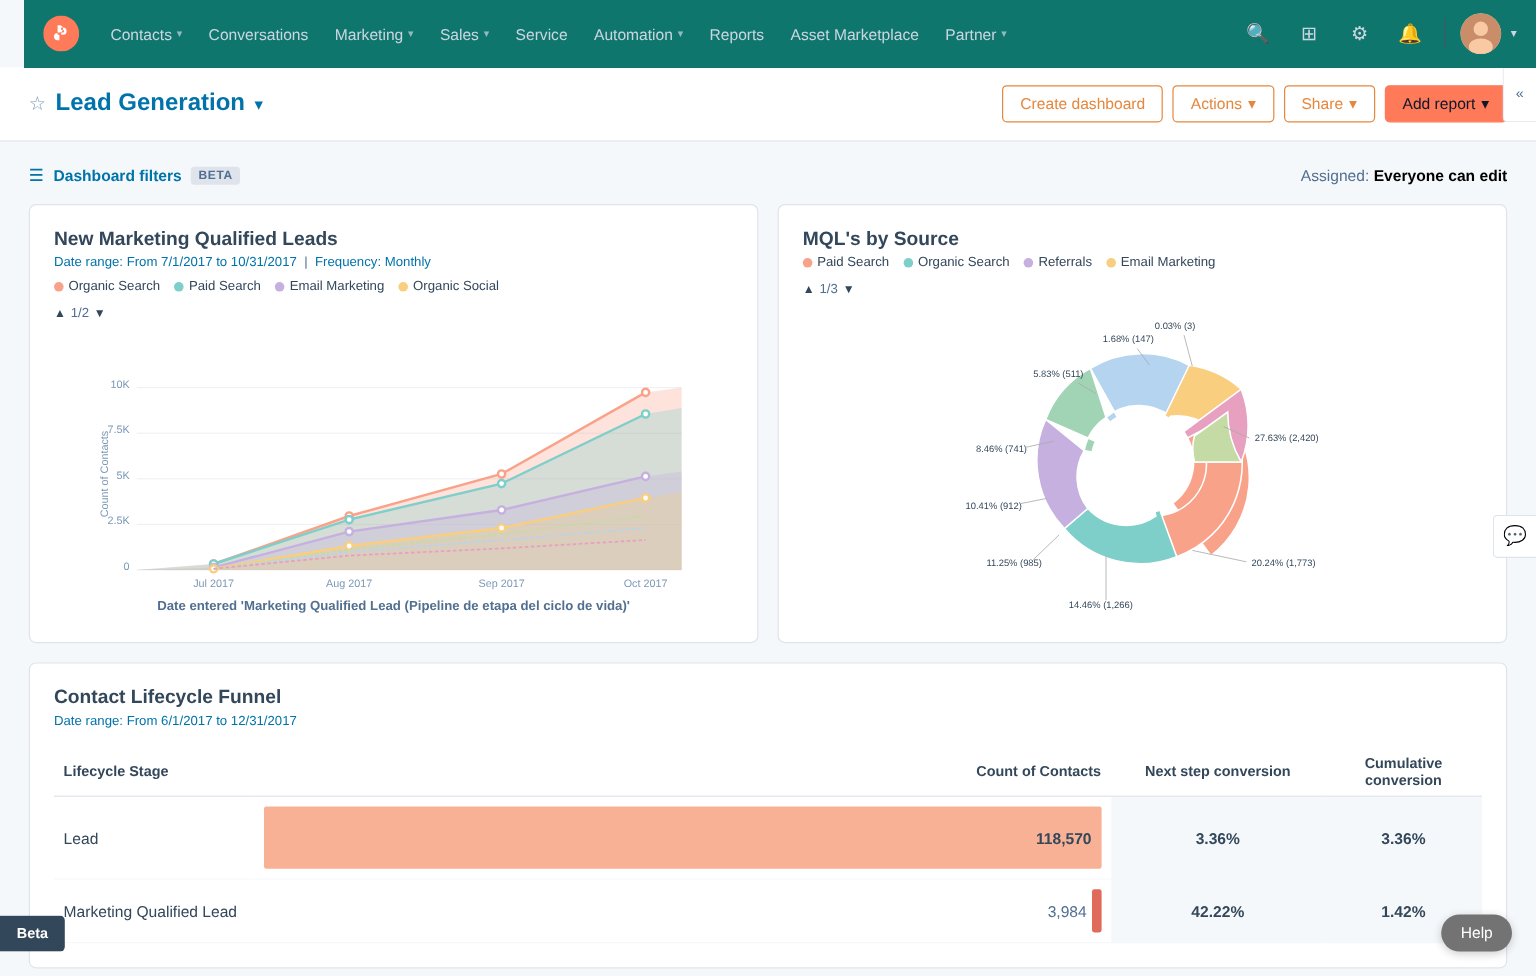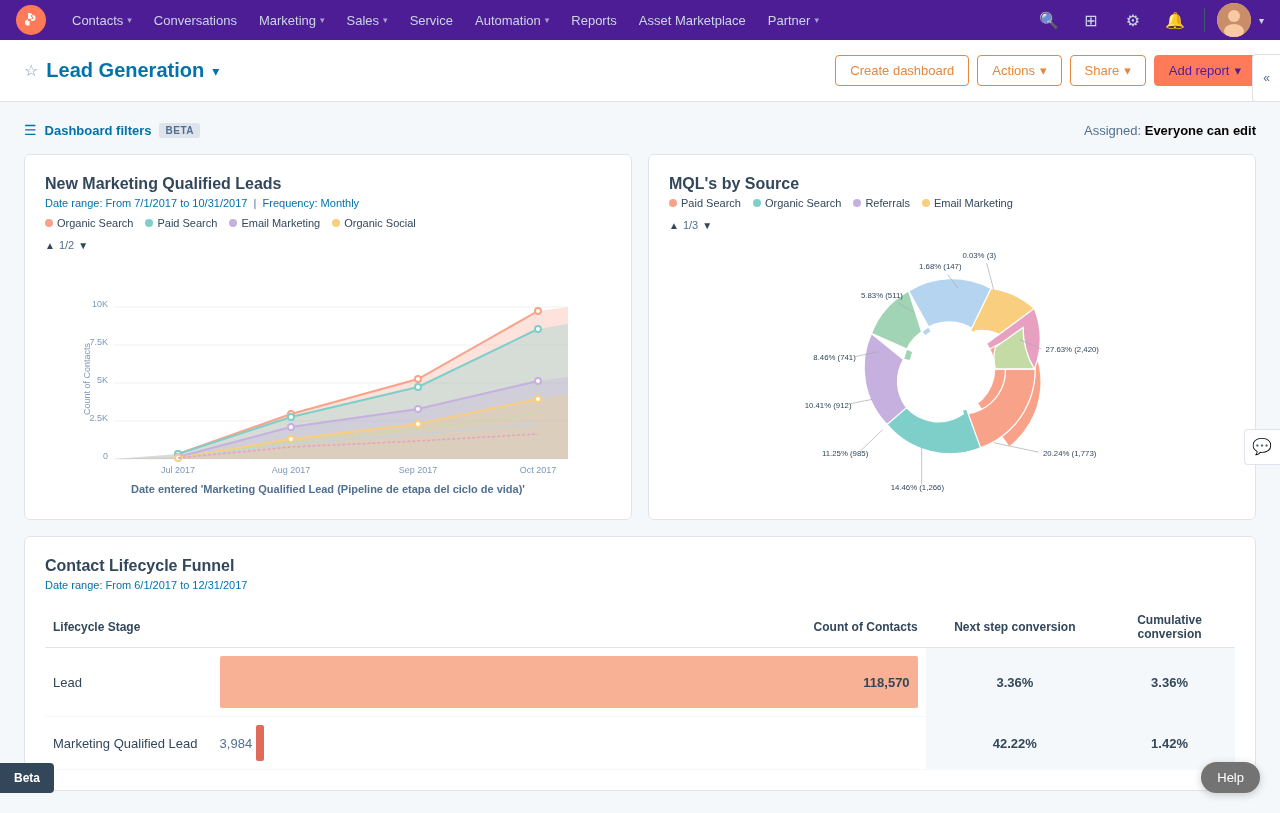--- a/index.html
+++ b/index.html
@@ -1,27 +1,28 @@
 <!DOCTYPE html>
 <html><head>
   <meta charset="utf-8">
   <style>
     * { box-sizing: border-box; margin: 0; padding: 0; }
     body { font-family: -apple-system, BlinkMacSystemFont, 'Segoe UI', Helvetica, Arial, sans-serif; font-size: 13px; background: #f5f8fa; color: #33475b; }
 
     
     .top-nav {
-      background: #4c1d95;
-      height: 40px;
+      background: #0f766e;
+      height: 56px;
       display: flex;
       align-items: center;
       padding: 0 16px;
       color: #cbd6e2;
       position: relative;
       z-index: 100;
+      margin-left: 20px;
     }
     .top-nav .logo {
       width: 30px;
       height: 30px;
       margin-right: 16px;
       flex-shrink: 0;
     }
     .nav-items {
       display: flex;
       align-items: center;
@@ -112,21 +113,21 @@
       font-weight: 500;
     }
     .btn-outline {
       background: #fff;
       border-color: #e5873c;
       color: #e5873c;
     }
     .btn-primary {
       background: #ff7a59;
       border-color: #ff7a59;
-      color: #4c1d95;
+      color: #0f172a;
     }
 
     
     .dashboard-body {
       padding: 20px 24px;
     }
     .dashboard-filters-bar {
       display: flex;
       align-items: center;
       justify-content: space-between;
@@ -664,21 +665,21 @@
             <span>3.36%</span>
           </td>
         </tr>
 
         <tr>
           <td>
             <span>Marketing Qualified Lead</span>
           </td>
           <td class="funnel-bar-cell">
             <div class="funnel-bar-wrap">
-              <div style="flex:1; display:flex; align-items:center; gap:4px; ">
+              <div style="flex:1; display:flex; align-items:center; gap:4px; justify-content:flex-end">
                 <span style="font-size:13px; color:#516f90;">3,984</span>
                 <div style="width:8px; height:36px; background:#e06b5a; border-radius:2px; flex-shrink:0"></div>
               </div>
             </div>
           </td>
           <td class="conversion-cell">
             <span>42.22%</span>
           </td>
           <td class="conversion-cell">
             <span>1.42%</span>

